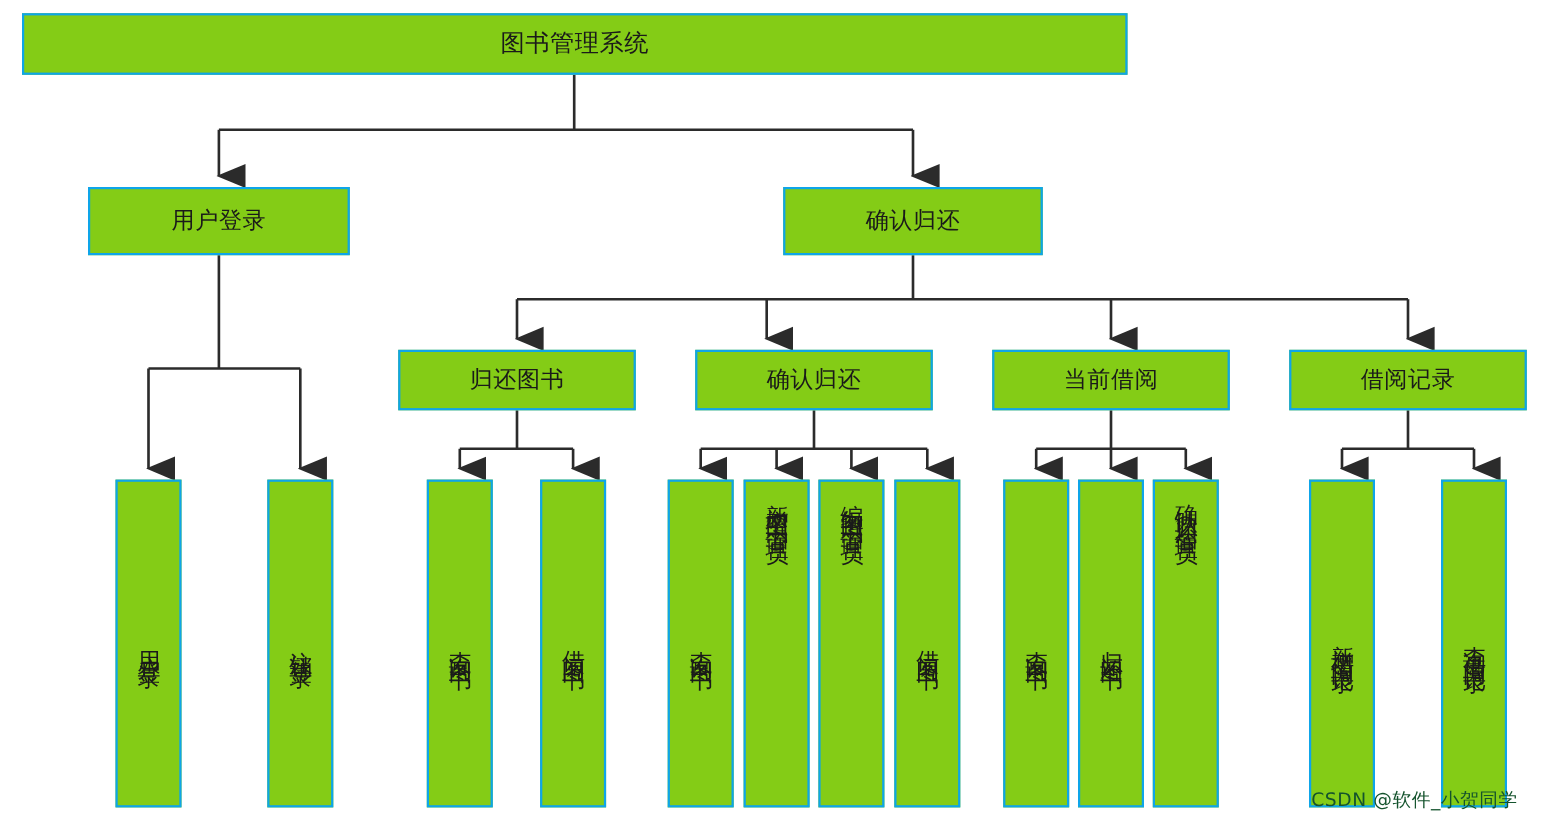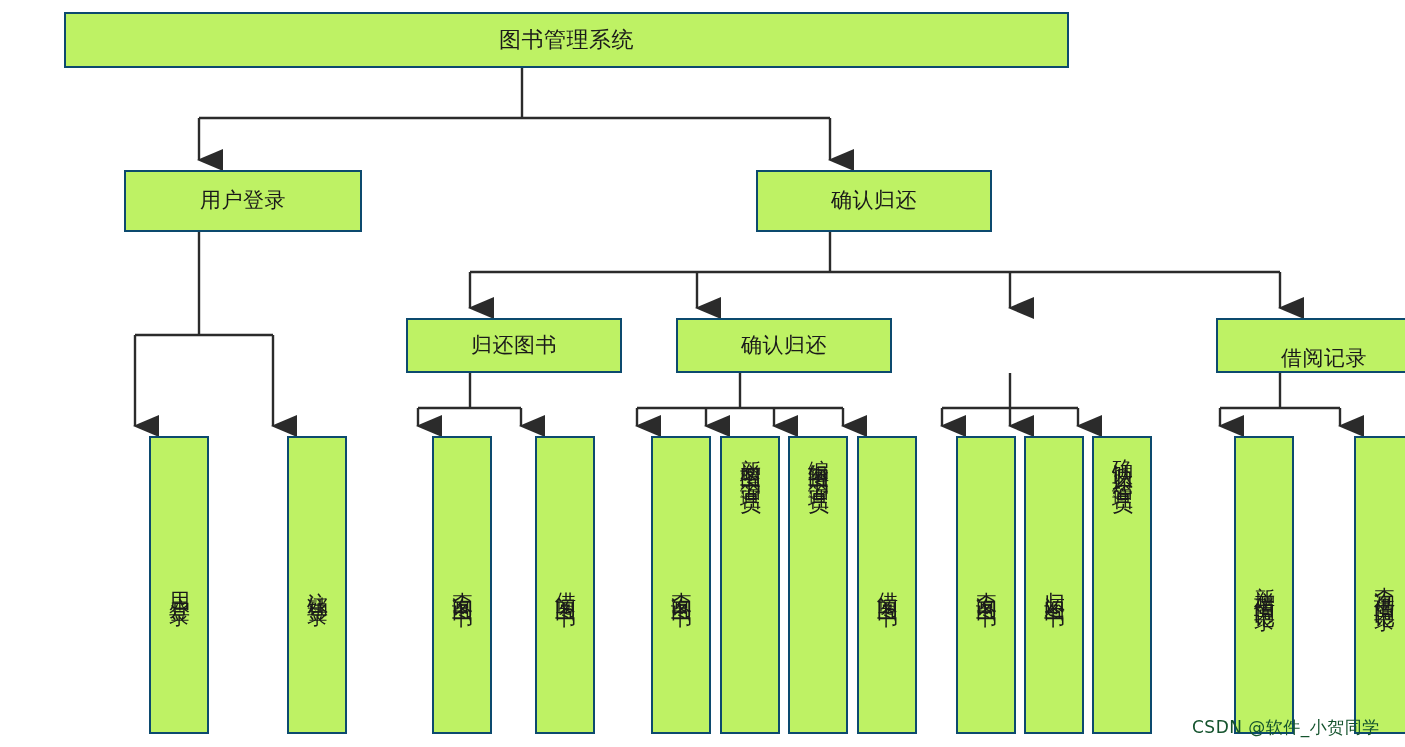--- a/index.html
+++ b/index.html
@@ -22,27 +22,26 @@
   #connectors {
     position: absolute;
     left: 0;
     top: 0;
     width: 1405px;
     height: 747px;
   }
   .node {
     position: absolute;
     box-sizing: border-box;
-    background: #bef264;
-    border: 2px solid #0c4a6e;
+    background: #84cc16;
+    border: 2px solid #0ea5e9;
     display: flex;
     align-items: center;
     justify-content: center;
     color: #1a1a1a;
-    margin-left: 44px;
   }
   .node-label {
     display: block;
     text-align: center;
     line-height: 1.12;
     white-space: pre;
   }
   
   .node.horiz .node-label {
     font-size: 21px;
@@ -151,21 +150,24 @@
   <div class="node horiz" style="left:712px; top:170px; width:236px; height:62px;">
     <span class="node-label">确认归还</span>
   </div>
 
   <div class="node horiz" style="left:362px; top:318px; width:216px; height:55px;">
     <span class="node-label">归还图书</span>
   </div>
   <div class="node horiz" style="left:632px; top:318px; width:216px; height:55px;">
     <span class="node-label">确认归还</span>
   </div>
-  <div class="node horiz" style="left:1172px; top:318px; width:216px; height:55px;align-items:flex-end;">
+  <div class="node horiz" style="left:902px; top:318px; width:216px; height:55px;">
+    <span class="node-label">当前借阅</span>
+  </div>
+  <div class="node horiz" style="left:1172px; top:318px; width:216px; height:55px;">
     <span class="node-label">借阅记录</span>
   </div>
 
   <div class="node leaf centered" style="left:105px; top:436px; width:60px; height:298px;">
     <span class="node-label">用户登录</span>
   </div>
   <div class="node leaf centered" style="left:243px; top:436px; width:60px; height:298px;">
     <span class="node-label">注销登录</span>
   </div>
 

